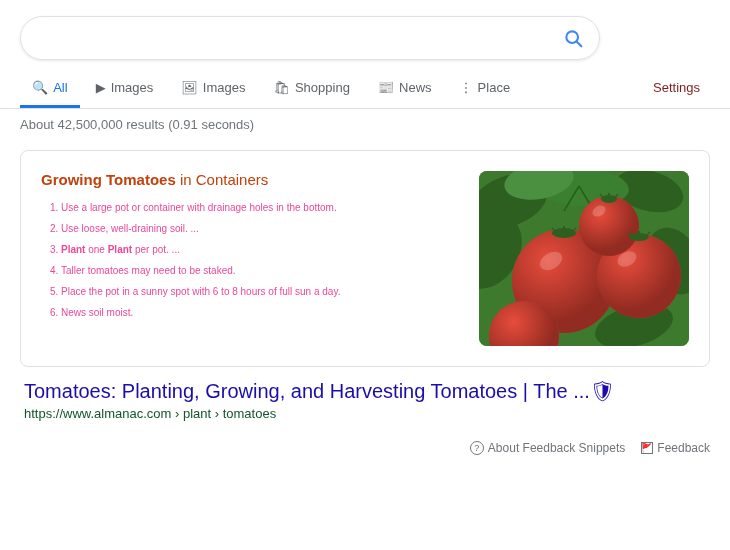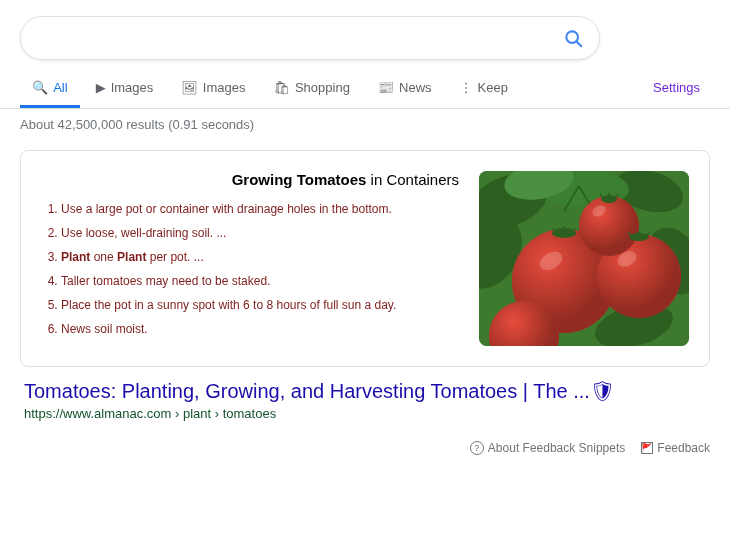--- a/index.html
+++ b/index.html
@@ -72,21 +72,21 @@
     }
     .settings-tools {
       display: flex;
       align-items: center;
       margin-left: auto;
       gap: 4px;
     }
     .settings-btn, .tools-btn {
       padding: 10px 10px;
       font-size: 13px;
-      color: #6d28d9;
+      color: #7f1d1d;
       cursor: pointer;
       border-bottom: 3px solid transparent;
     }
 
     
     .results-count {
       padding: 8px 20px;
       font-size: 13px;
       color: #70757a;
     }
@@ -101,32 +101,31 @@
       gap: 20px;
       background: #fff;
     }
     .result-content {
       flex: 1;
     }
     .result-title {
       font-size: 15px;
       font-weight: 400;
       margin-bottom: 12px;
-      color: #000000;
-      text-align: right;
+      color: #c2410c;
     }
     .result-title strong {
       font-weight: 700;
     }
     ol {
       padding-left: 20px;
     }
     ol li {
-      font-size: 12px;
-      color: #7f1d1d;
+      font-size: 10px;
+      color: #ec4899;
       margin-bottom: 6px;
       line-height: 1.5;
     }
     ol li strong {
       font-weight: 700;
     }
     .result-image {
       width: 210px;
       height: 175px;
       border-radius: 8px;
@@ -228,21 +227,21 @@
   <div class="nav-tab">
     <span class="nav-tab-icon">🛍</span>
     <span>Shopping</span>
   </div>
   <div class="nav-tab">
     <span class="nav-tab-icon">📰</span>
     <span>News</span>
   </div>
   <div class="nav-tab">
     <span class="nav-tab-icon">⋮</span>
-    <span>Keep</span>
+    <span>Place</span>
   </div>
   <div class="settings-tools">
     <div class="settings-btn">Settings</div>
   </div>
 </div>
 
 <div class="results-count">About 42,500,000 results (0.91 seconds)</div>
 
 <div class="result-card">
   <div class="result-content">

